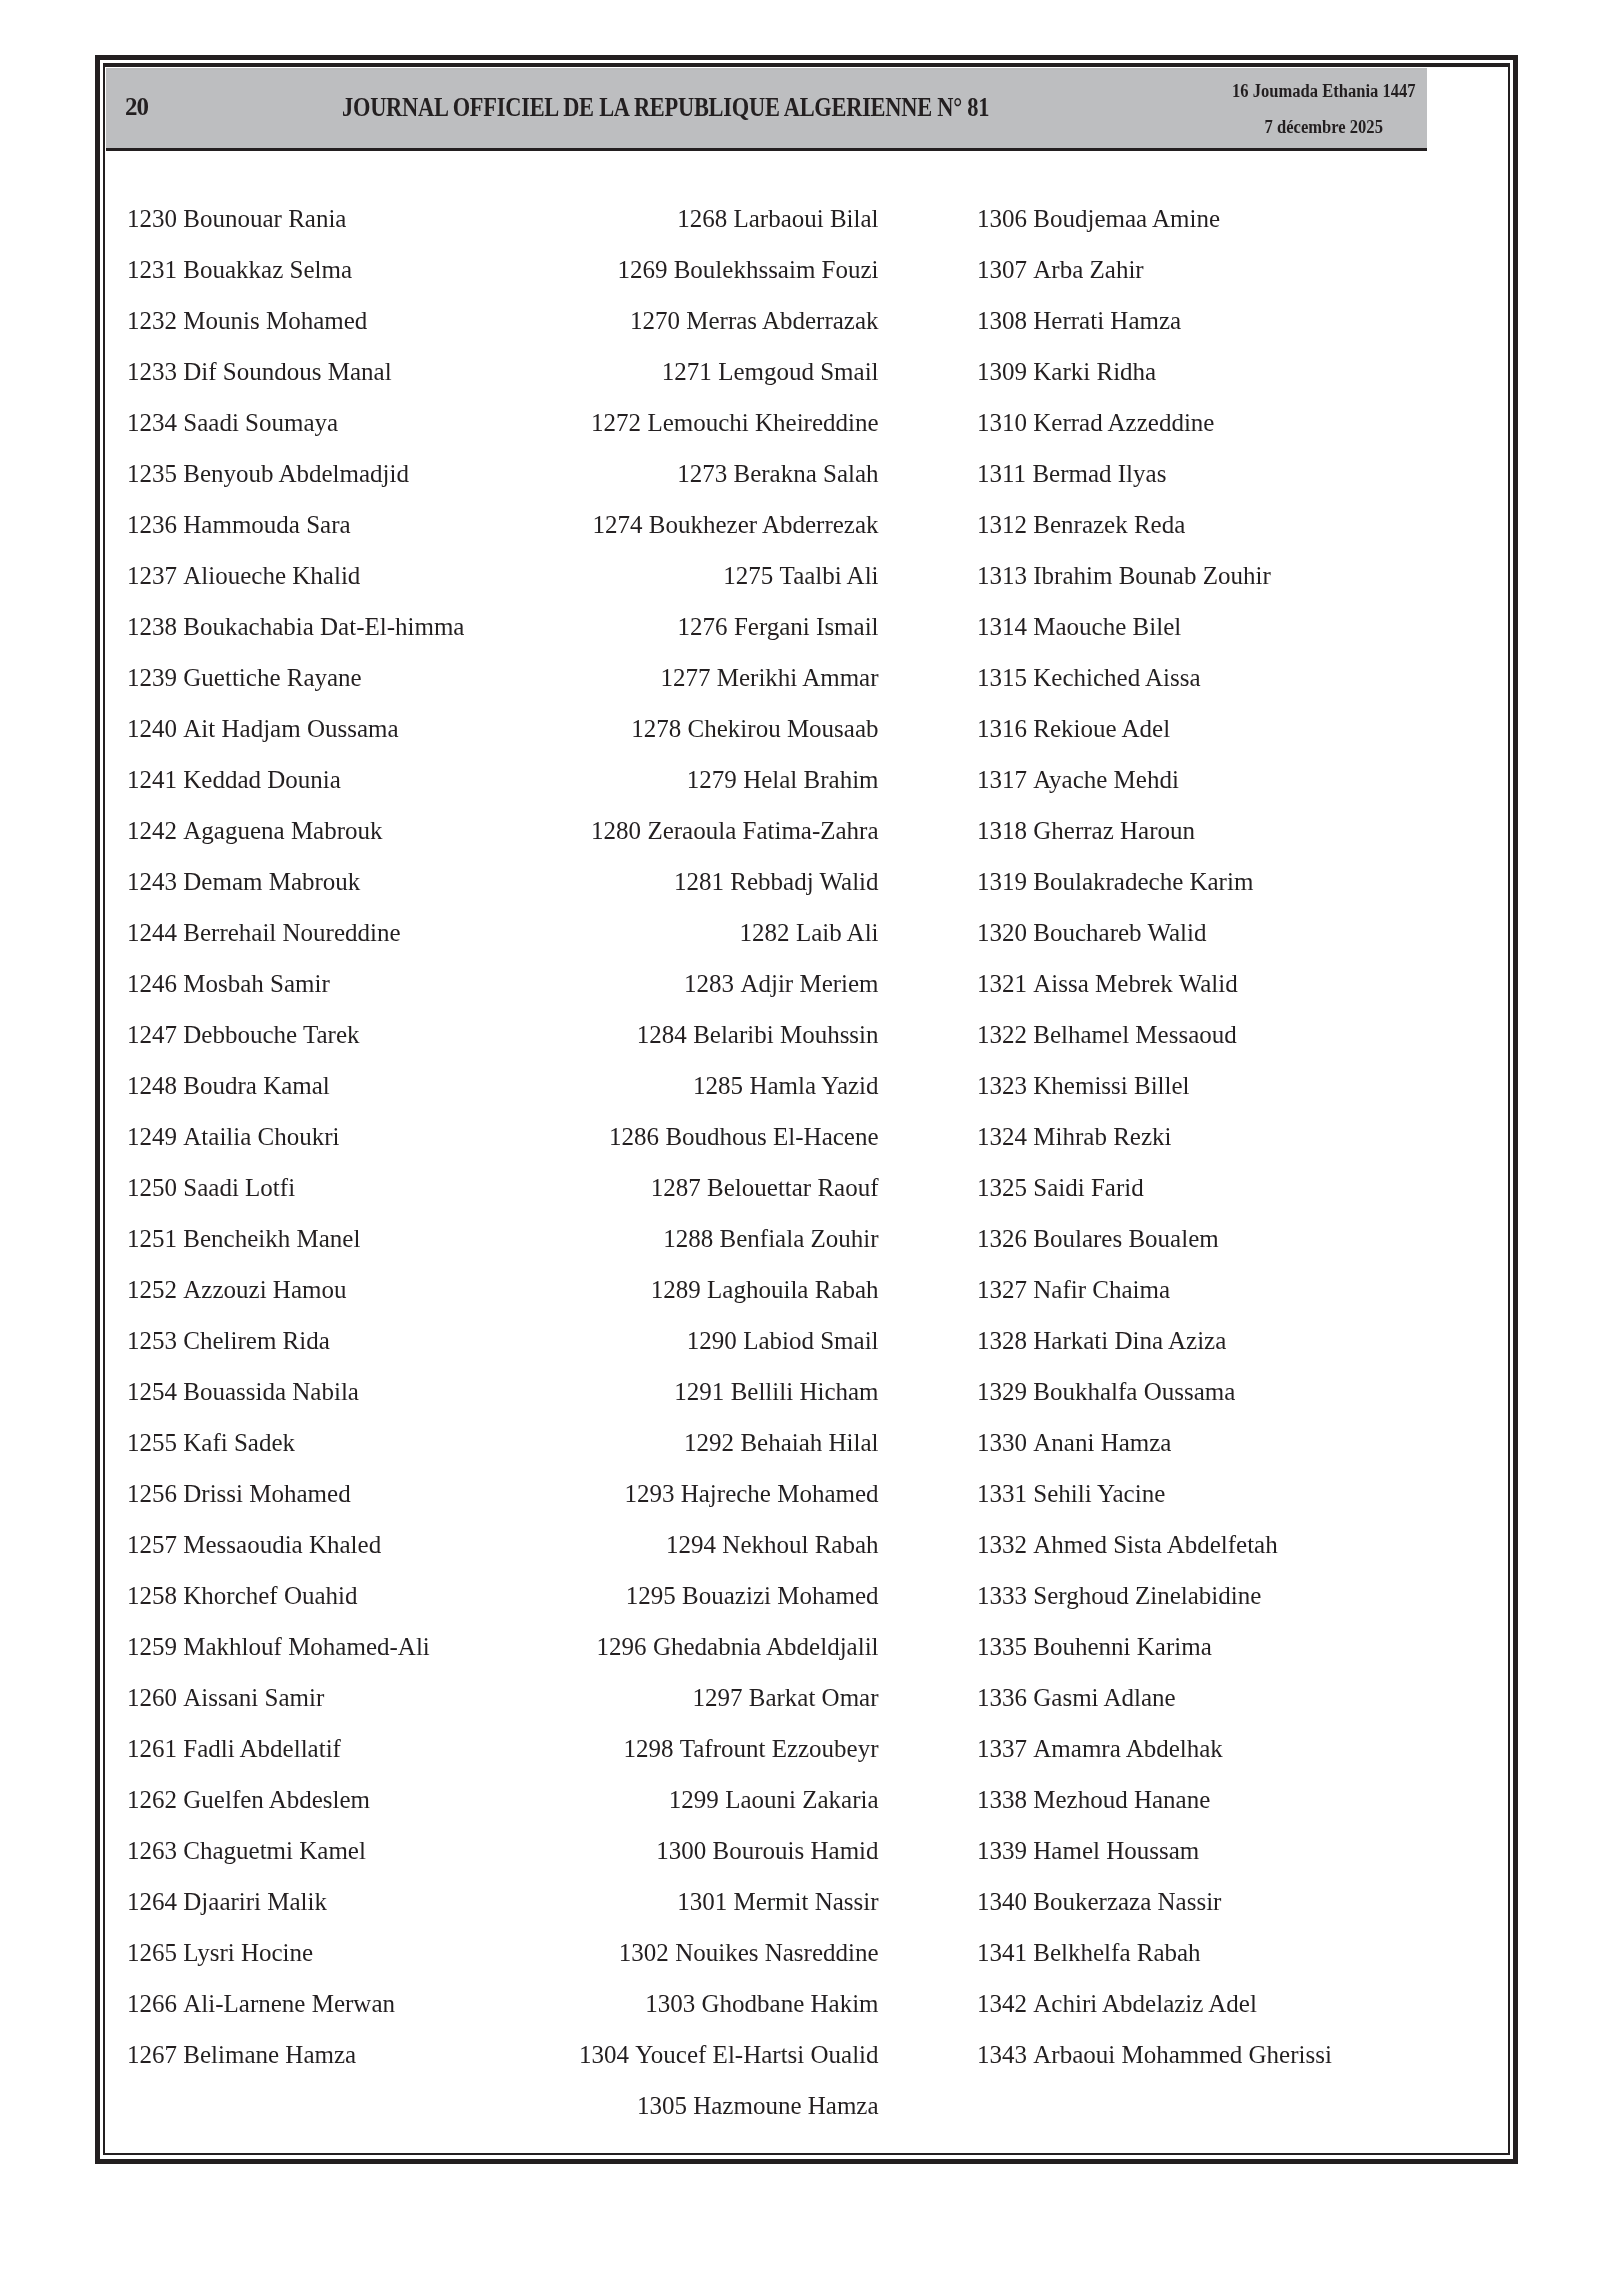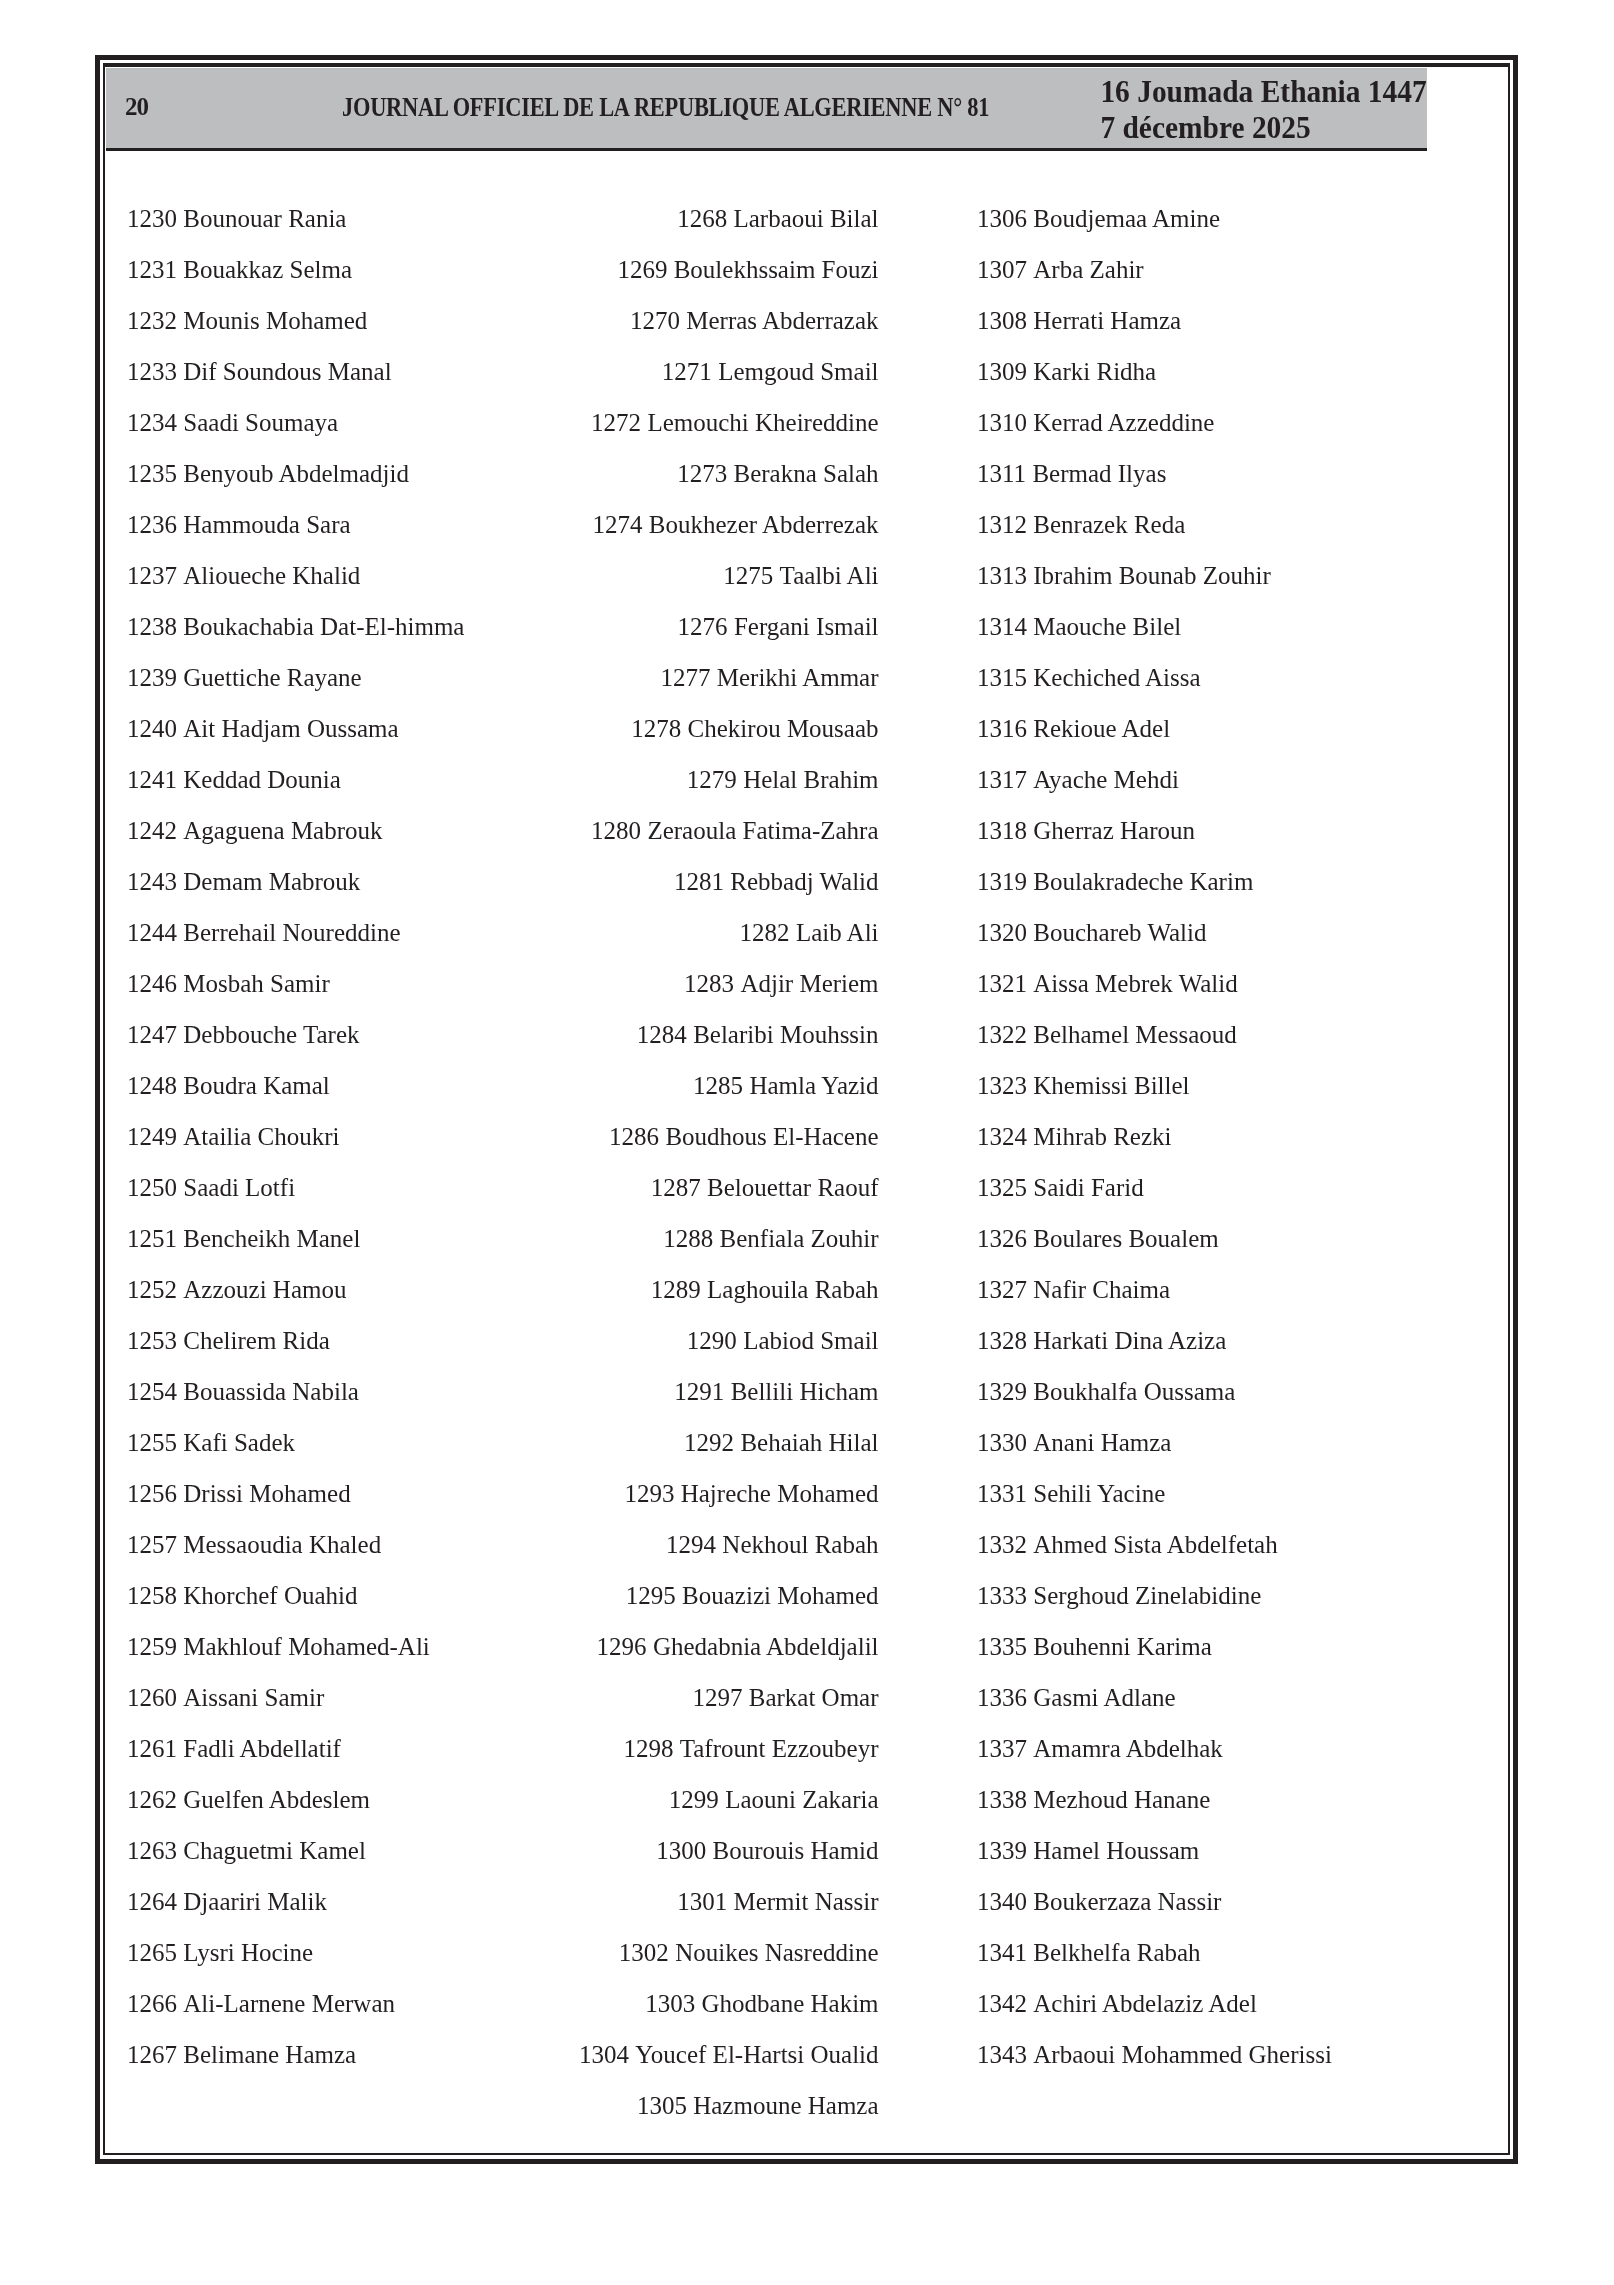--- a/index.html
+++ b/index.html
@@ -60,25 +60,25 @@
     font-weight: bold;
     font-size: 27px;
     line-height: 31px;
     white-space: nowrap;
     transform: scaleX(0.83);
     transform-origin: left top;
     letter-spacing: -0.3px;
   }
   .header .date-block {
     position: absolute;
-    right: 0;
+    right: 11px;
     top: 5.4px;
-    text-align: left;
+    text-align: center;
     font-weight: bold;
-    font-size: 32px;
+    font-size: 18px;
     line-height: 36px;
     white-space: nowrap;
   }
   .header .date-block div {
     transform: scaleX(0.92);
     transform-origin: right top;
   }
   .columns {
     position: absolute;
     top: 195px;

